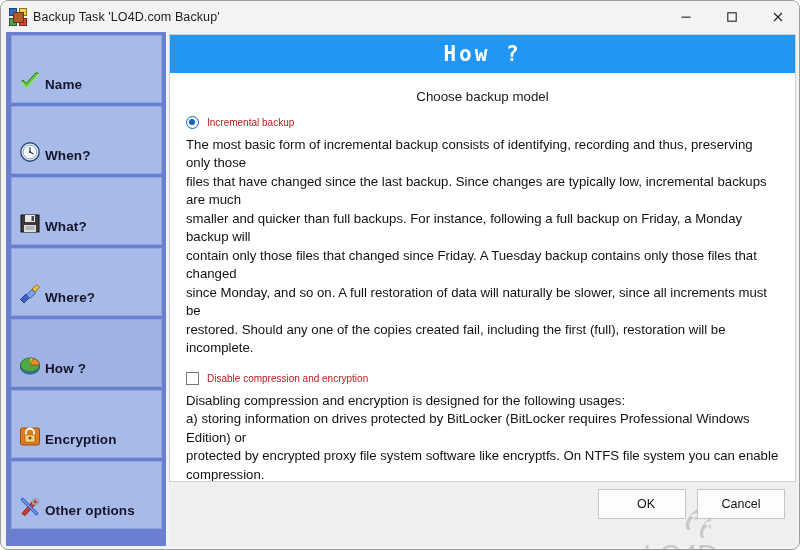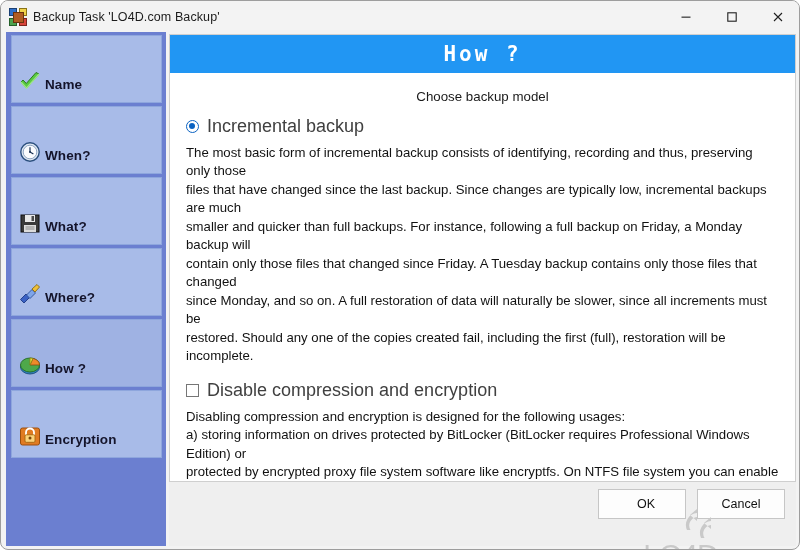--- a/index.html
+++ b/index.html
@@ -188,22 +188,22 @@
   .checkbox {
     width: 13px;
     height: 13px;
     border: 1.2px solid #767676;
     box-sizing: border-box;
     margin-right: 8px;
     background: #fff;
     flex: 0 0 auto;
   }
   .optlabel {
-    font-size: 18px;
-    color: #404040;
+    font-size: 10px;
+    color: #b91c1c;
   }
 
   .para {
     font-size: 13.2px;
     line-height: 1.40;
     margin: 0 0 14px 0;
     color: #121212;
     text-align: left;
   }
   .para.tight { margin-bottom: 0; }
@@ -366,20 +366,31 @@
         <svg width="22" height="22" viewBox="0 0 22 22">
           <rect x="1.5" y="3" width="19" height="17" rx="2" fill="#e07b22" stroke="#9c4f0d" stroke-width="1"></rect>
           <path d="M7 10 V7.5 a4 4 0 0 1 8 0 V10" fill="none" stroke="#ffffff" stroke-width="1.8"></path>
           <rect x="6" y="9.8" width="10" height="7.5" rx="1.2" fill="#fbd27a" stroke="#a4650f" stroke-width="0.9"></rect>
           <circle cx="11" cy="13" r="1.5" fill="#7a4708"></circle>
         </svg>
       </span>
       <span class="lbl">Encryption</span>
     </div>
 
+    <div class="side-item">
+      <span class="side-ico">
+        <svg width="22" height="22" viewBox="0 0 22 22">
+          <path d="M3 19 L15 5 L18 8 L6 21 Z" fill="#cf3b33" stroke="#7d1c16" stroke-width="0.9" transform="translate(0,-1.5) rotate(0 11 11)"></path>
+          <path d="M3.5 3.5 L17.5 17.5" stroke="#2f5ec4" stroke-width="3.2" stroke-linecap="round"></path>
+          <path d="M3.5 3.5 L17.5 17.5" stroke="#88aaf0" stroke-width="1.1" stroke-linecap="round"></path>
+          <circle cx="16.5" cy="5.5" r="2.8" fill="none" stroke="#9aa3ad" stroke-width="2"></circle>
+        </svg>
+      </span>
+      <span class="lbl">Other options</span>
+    </div>
 
   </div>
 
   <div class="content">
 
     <div class="banner">
       <div class="banner-title">How  ?</div>
     </div>
 
     <div class="body-pad">

